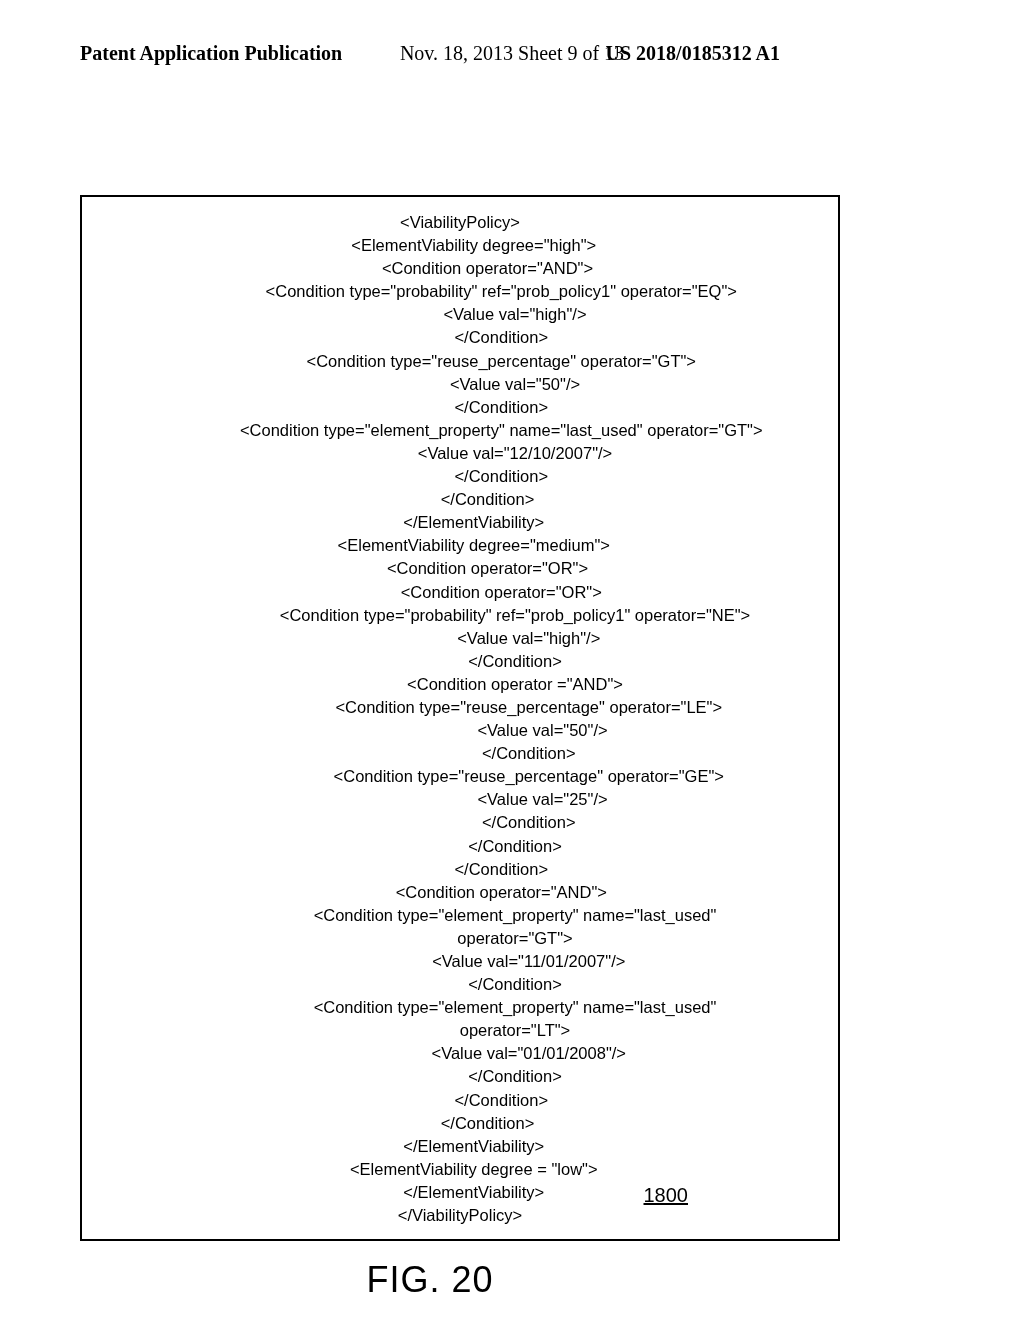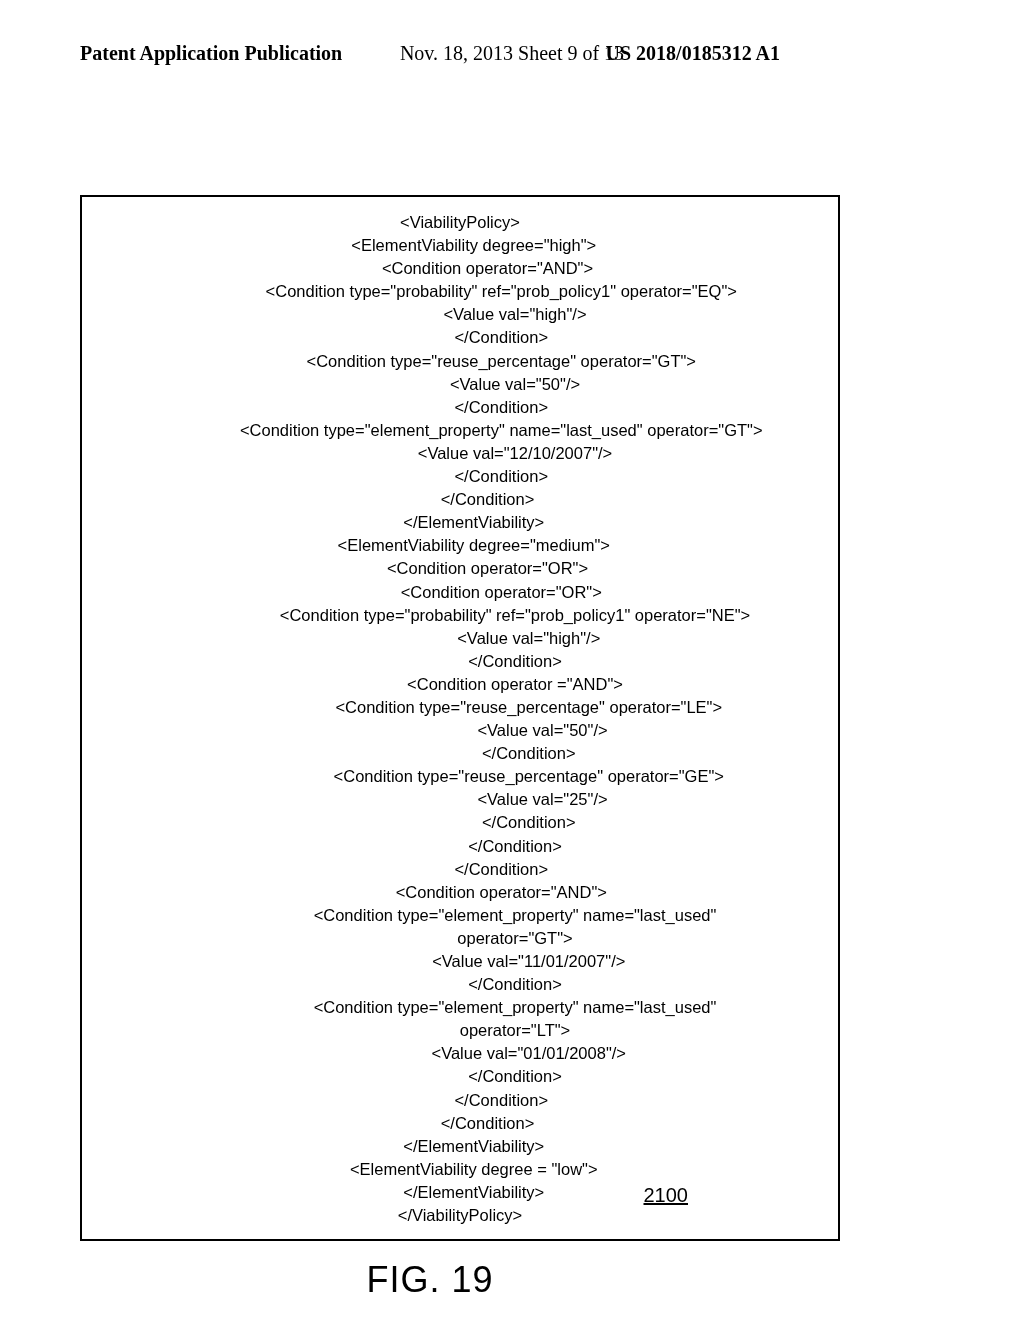--- a/index.html
+++ b/index.html
@@ -104,18 +104,18 @@
                         <span>&lt;Condition type="element_property" name="last_used"</span>
                         <span>operator="LT"&gt;</span>
                               <span>&lt;Value val="01/01/2008"/&gt;</span>
                         <span>&lt;/Condition&gt;</span>
                   <span>&lt;/Condition&gt;</span>
             <span>&lt;/Condition&gt;</span>
       <span>&lt;/ElementViability&gt;</span>
       <span>&lt;ElementViability degree = "low"&gt;</span>
       <span>&lt;/ElementViability&gt;</span>
 <span>&lt;/ViabilityPolicy&gt;</span></div>
-    <div class="ref-num">2100</div>
+    <div class="ref-num">1800</div>
   </div>
 
-  <div class="fig-label">FIG. 19</div>
+  <div class="fig-label">FIG. 20</div>
 
 </div>
 
 </body></html>

